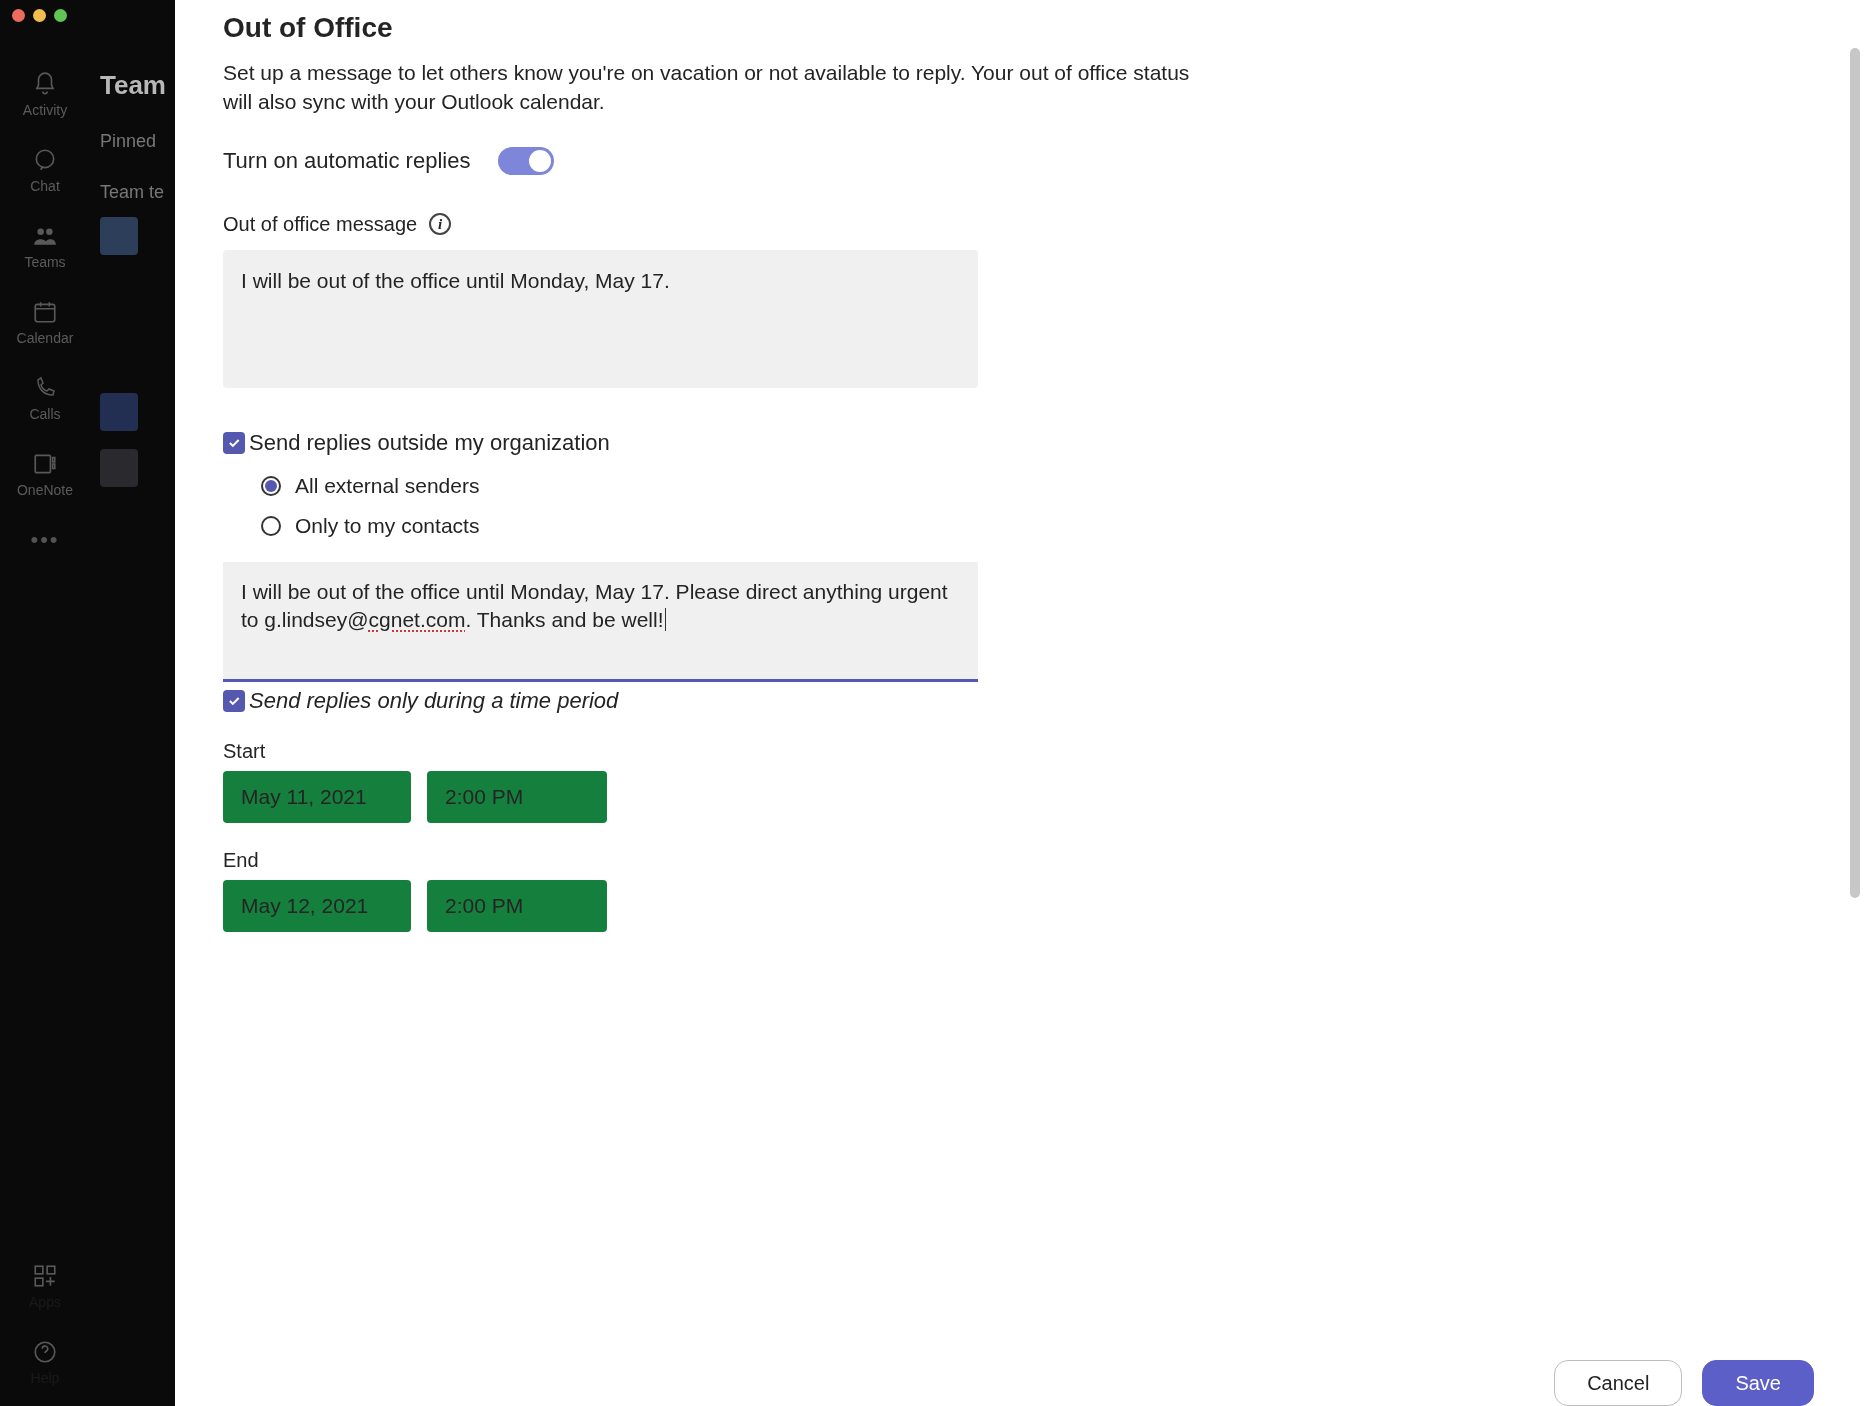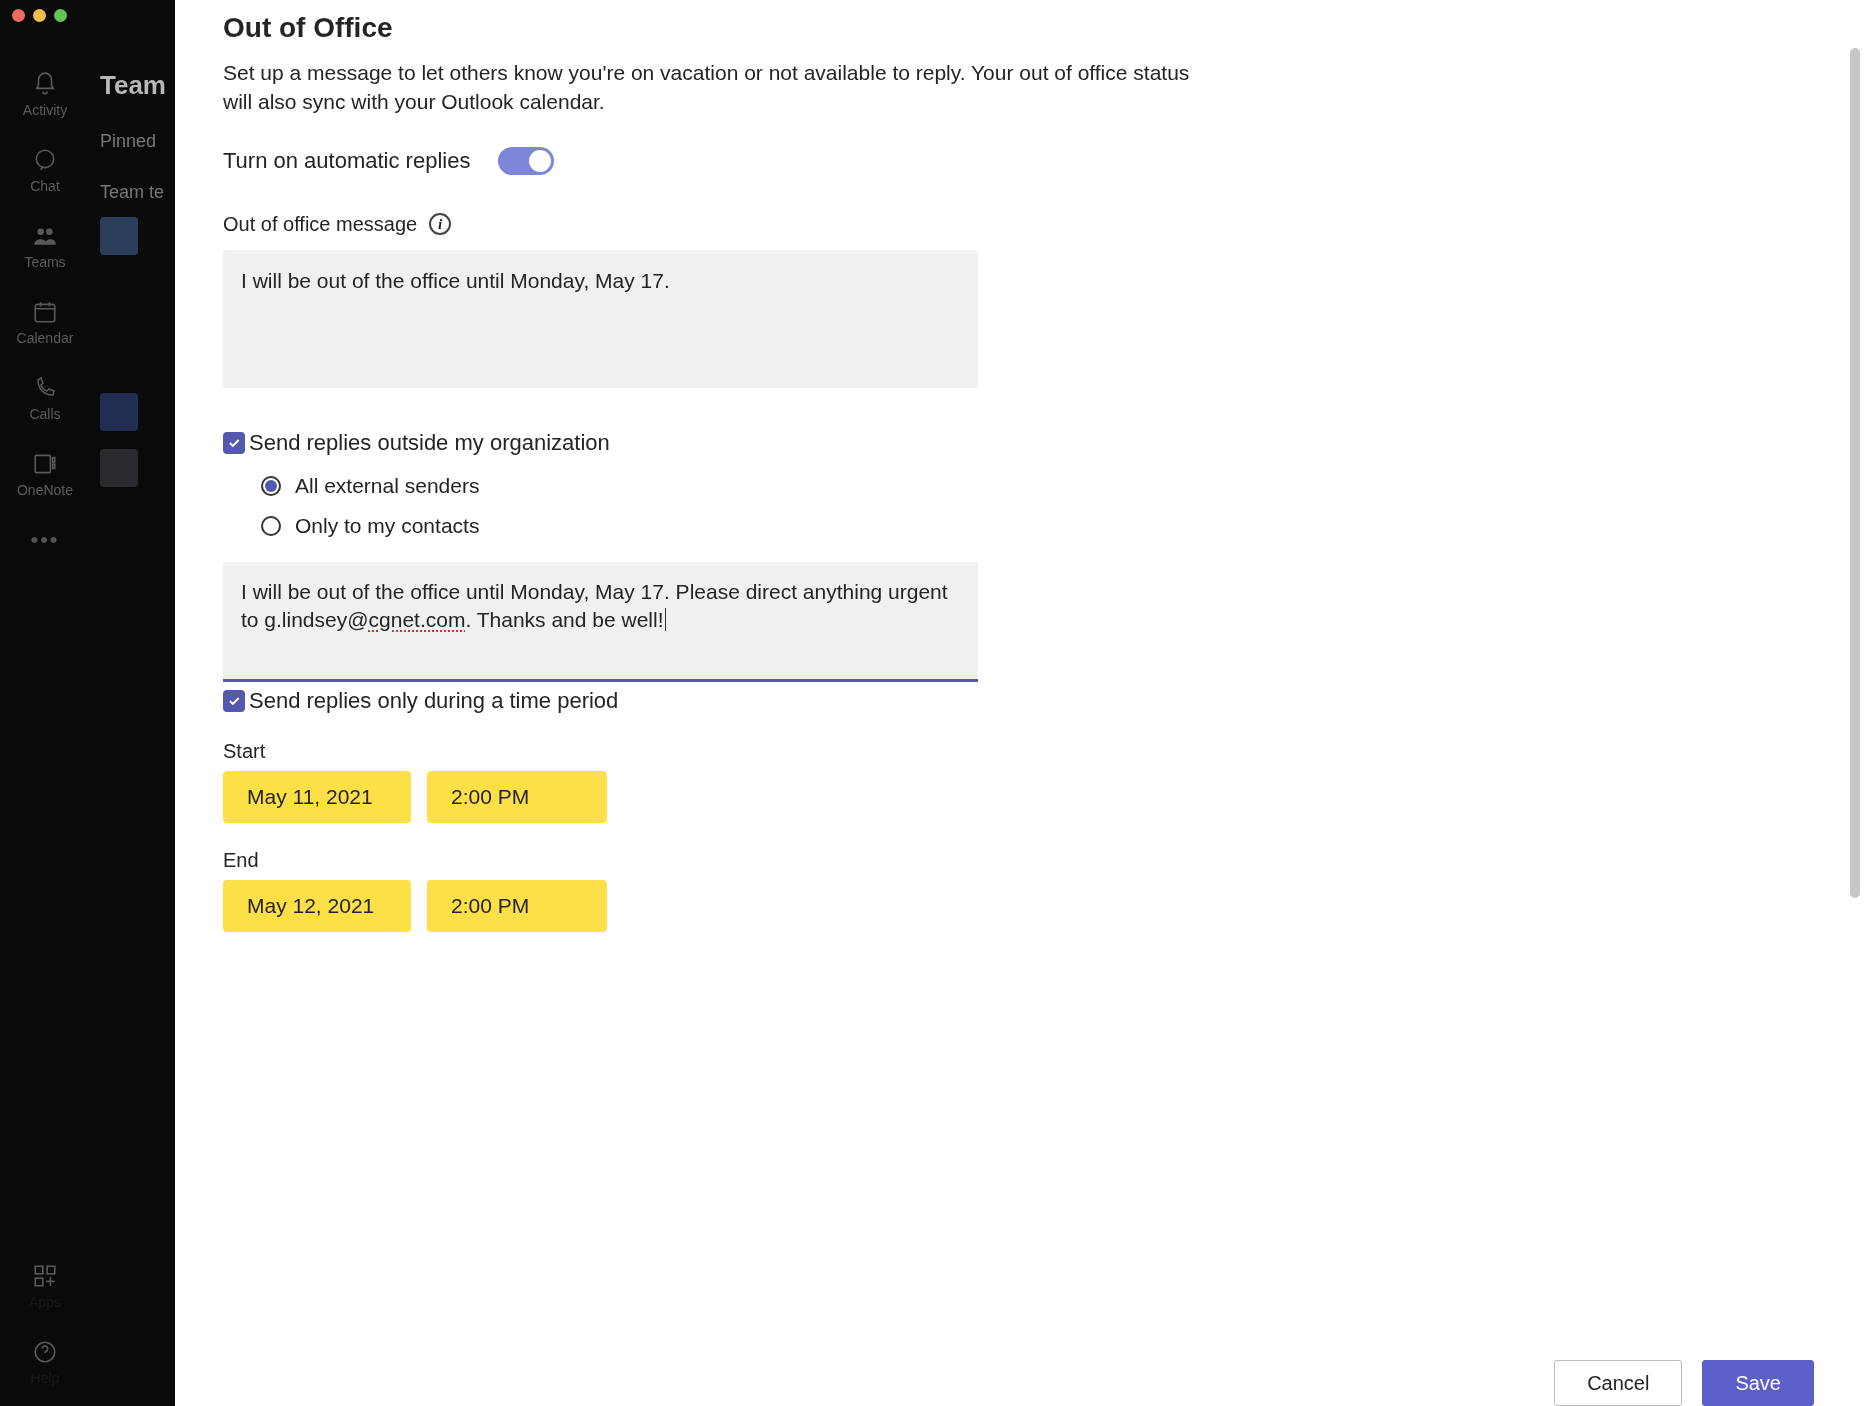--- a/index.html
+++ b/index.html
@@ -122,37 +122,37 @@
   .ext-textarea {
     margin-top: 24px; width: 755px; min-height: 120px;
     background: #f0f0f0; border: none;
     padding: 16px 18px; font-size: 21px; color: #252424;
     font-family: inherit; resize: none; line-height: 1.35;
     border-bottom: 3px solid #5558af;
   }
   .spell { text-decoration: underline dotted #d13438 2px; text-underline-offset: 3px; }
   .caret { border-right: 1px solid #333; padding-right: 1px; }
 
-  .period-section { margin-top: 6px; }
+  .period-section { margin-top: 6px; font-style: italic; }
   .period-label { font-size: 20px; margin-top: 26px; margin-bottom: 8px; }
   .pickers { display: flex; gap: 16px; }
   .picker {
-    background: #fde047; border-radius: 4px;
-    padding: 14px 24px; font-size: 21px; min-width: 190px;
+    background: #15803d; border-radius: 4px;
+    padding: 14px 18px; font-size: 21px; min-width: 190px;
   }
   .picker.date { min-width: 188px; }
   .picker.time { min-width: 180px; }
 
   .footer {
     position: absolute; right: 52px; bottom: 0;
     display: flex; gap: 20px;
   }
   .btn {
     height: 46px; padding: 16px 32px; font-size: 20px;
-    border-radius: 3px; display: inline-flex; align-items: center; justify-content: center;
+    border-radius: 14px; display: inline-flex; align-items: center; justify-content: center;
     cursor: pointer;
   }
   .btn-cancel { background: #fff; border: 1px solid #bdbdbd; color: #252424; }
   .btn-save   { background: #5b5fc7; border: 1px solid #5b5fc7; color: #fff; }
 </style>
 </head>
 <body>
 
 <div class="root">
 

